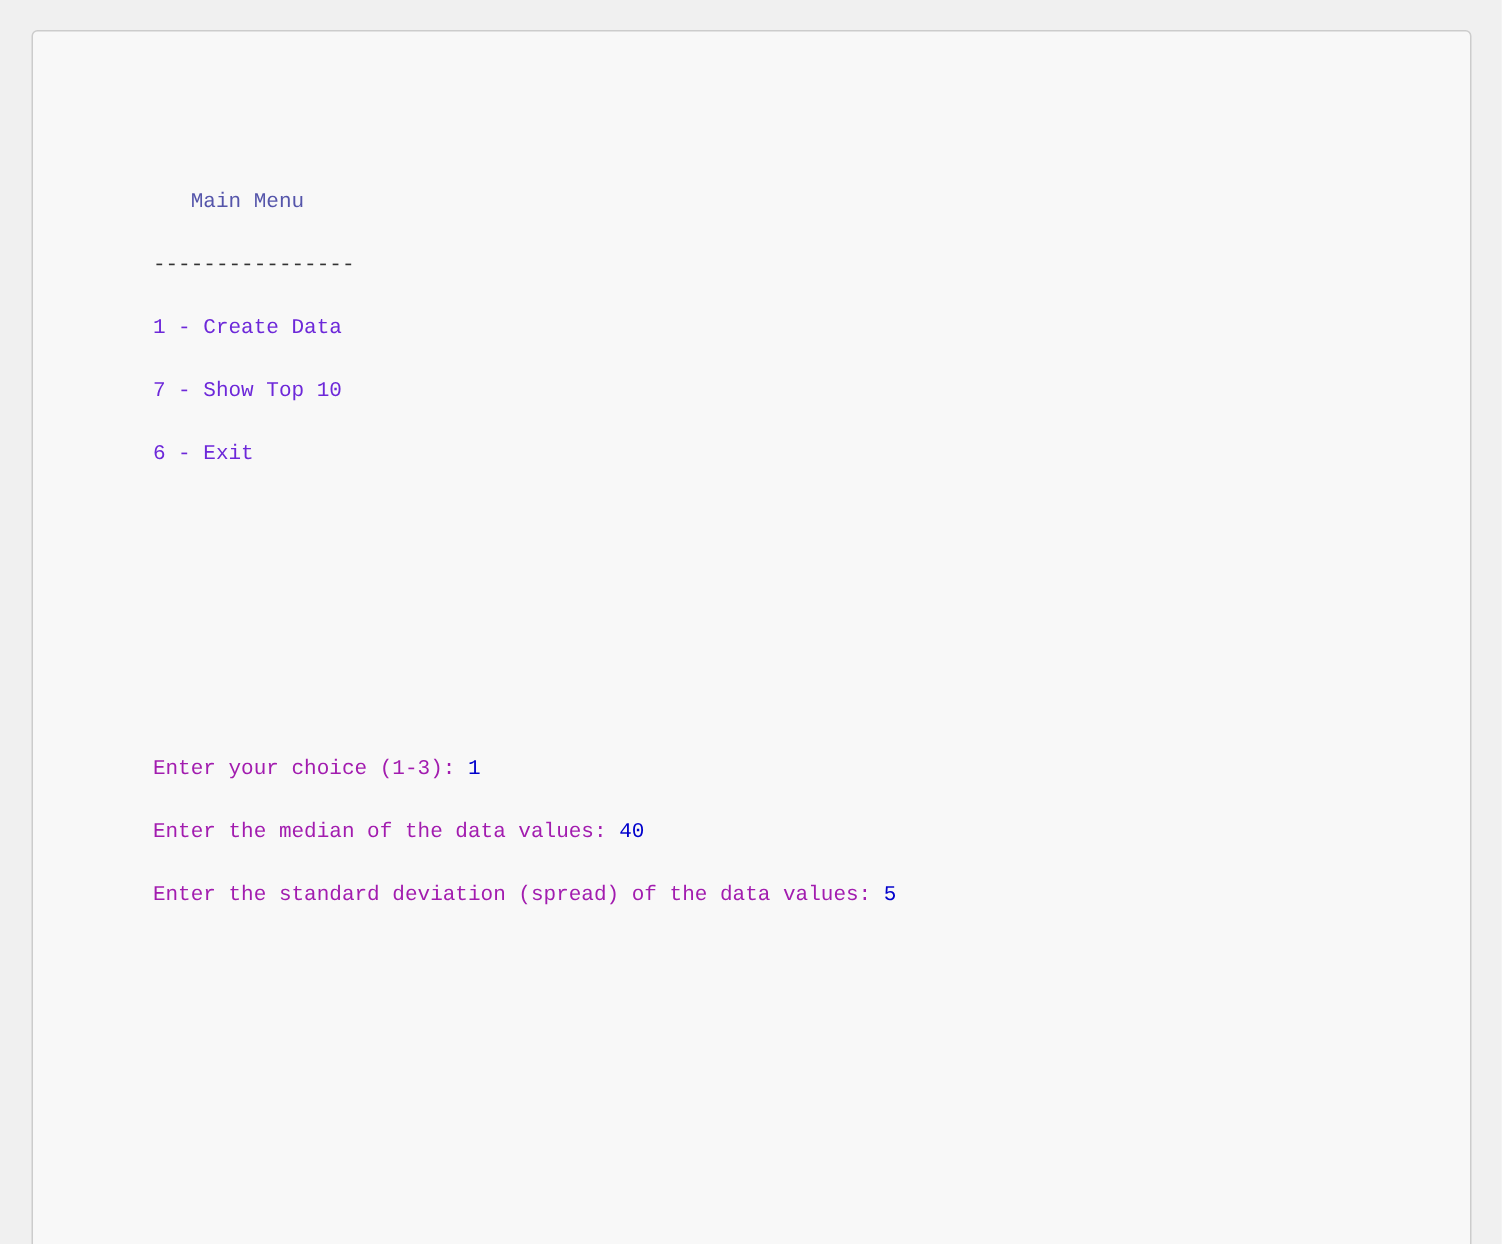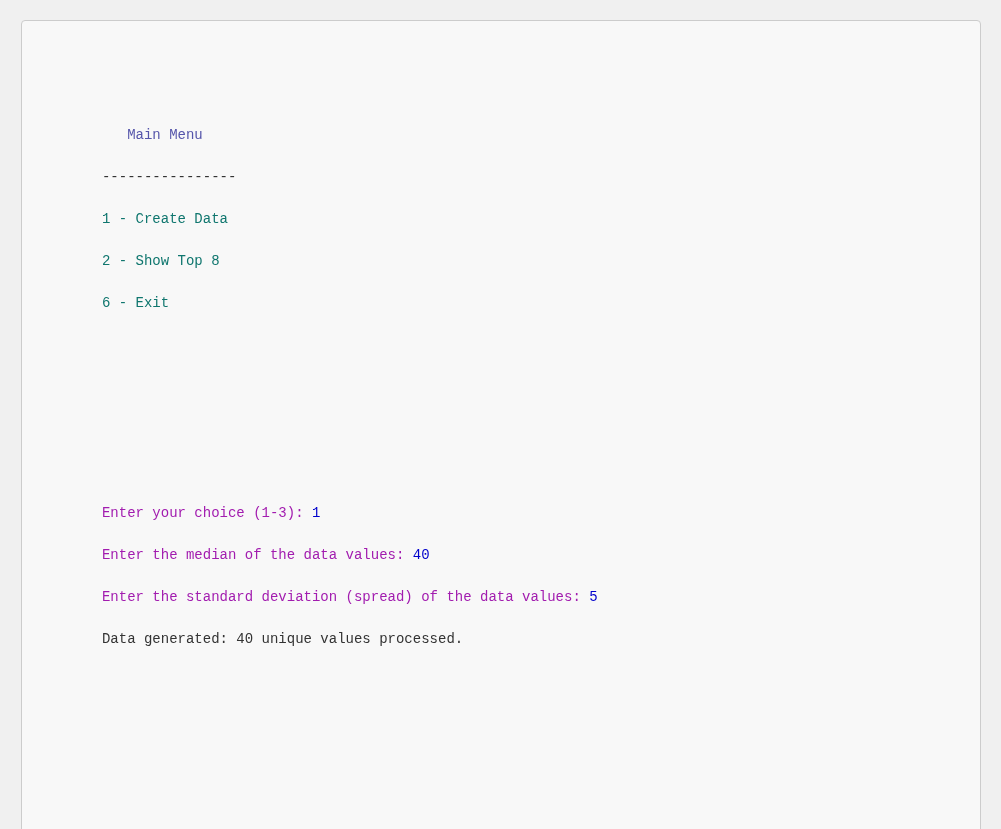--- a/index.html
+++ b/index.html
@@ -38,21 +38,21 @@
       color: #5555aa;
       font-weight: normal;
       margin-top: 24px;
     }
 
     .menu-separator {
       color: #333333;
     }
 
     .menu-item {
-      color: #0f766e;
+      color: #6d28d9;
     }
 
     .prompt-line {
       color: #a21caf;
     }
 
     .user-input {
       color: #0000cc;
     }
 
@@ -63,31 +63,31 @@
 </head>
 <body>
 
 <div class="terminal-window">
   <div class="terminal-content">
     
     <div>
       <span class="menu-title">   Main Menu</span><br>
       <span class="menu-separator">----------------</span><br>
       <span class="menu-item">1 - Create Data</span><br>
-      <span class="menu-item">2 - Show Top 8</span><br>
+      <span class="menu-item">7 - Show Top 10</span><br>
       <span class="menu-item">6 - Exit</span><br>
       <br>
     </div>
 
     
     <div>
       <span class="prompt-line">Enter your choice (1-3): </span><span class="user-input">1</span><br>
       <span class="prompt-line">Enter the median of the data values: </span><span class="user-input">40</span><br>
       <span class="prompt-line">Enter the standard deviation (spread) of the data values: </span><span class="user-input">5</span><br>
-      <span class="output-line">Data generated: 40 unique values processed.</span><br>
+      <br>
       <br>
     </div>
 
     
     <div>
       <br>
       <br>
       <br>
       <br>
       <br>

